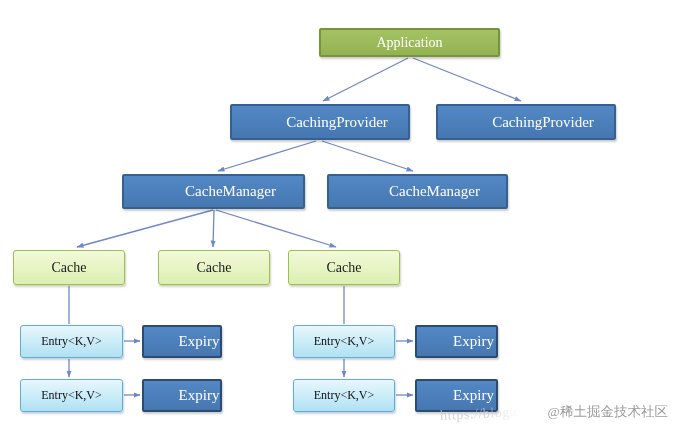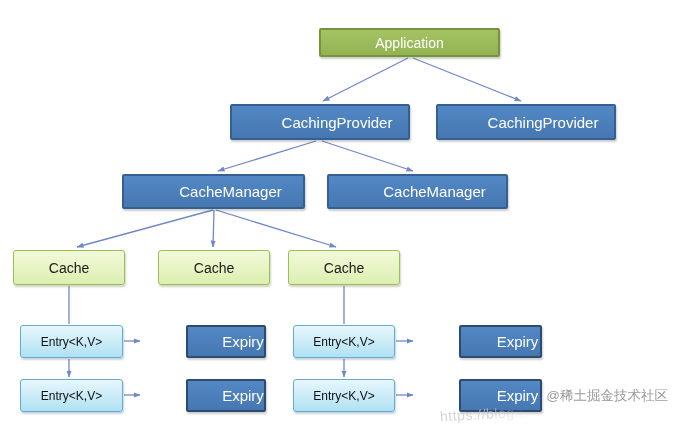--- a/index.html
+++ b/index.html
@@ -2,21 +2,21 @@
 <html><head>
 <meta charset="utf-8">
 <style>
   html, body { margin: 0; padding: 0; background: #ffffff; }
   .stage {
     position: relative;
     width: 683px;
     height: 436px;
     background: #ffffff;
     overflow: hidden;
-    font-family: Liberation Sans, sans-serif;
+    font-family: Liberation Serif, serif;
   }
   .connectors {
     position: absolute;
     left: 0; top: 0;
     width: 683px; height: 436px;
     pointer-events: none;
   }
   .node {
     position: absolute;
     display: flex;
@@ -31,21 +31,20 @@
     border: 2px solid #36608f;
     border-radius: 2px;
     color: #ffffff;
     font-size: 15px;
     box-shadow: 1px 2px 2px rgba(60,60,60,0.25);
     padding-left: 34px;
   }
   .node.blue.expiry {
     border-color: #2c4b6e;
     font-size: 15px;
-    margin-left: 44px;
   }
   .node.green {
     background: linear-gradient(#a4c263, #93b352);
     border: 2px solid #77933c;
     border-radius: 2px;
     color: #ffffff;
     font-size: 14px;
     box-shadow: 1px 2px 2px rgba(60,60,60,0.25);
   }
   .node.cache {
@@ -73,21 +72,21 @@
     font-size: 14px;
     letter-spacing: 0.5px;
     transform: rotate(-3deg);
     -webkit-mask-image: linear-gradient(to right, #000 55%, transparent 100%);
     mask-image: linear-gradient(to right, #000 55%, transparent 100%);
     white-space: nowrap;
   }
   .watermark-community {
     position: absolute;
     right: 15px;
-    top: 387px;
+    top: 403px;
     color: #9a9a9a;
     font-size: 13.5px;
     white-space: nowrap;
   }
 </style>
 </head>
 <body>
 
 <div class="stage">
 

